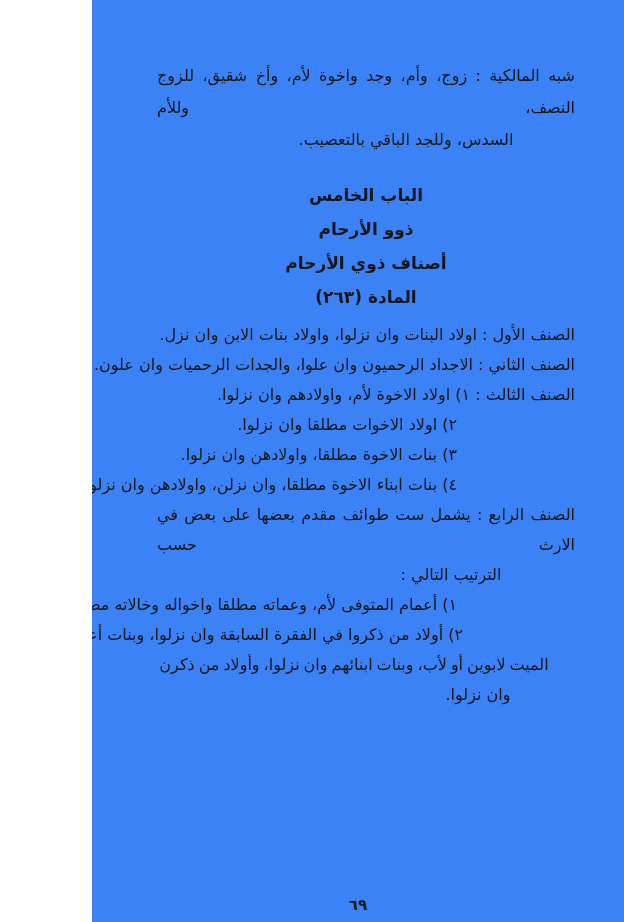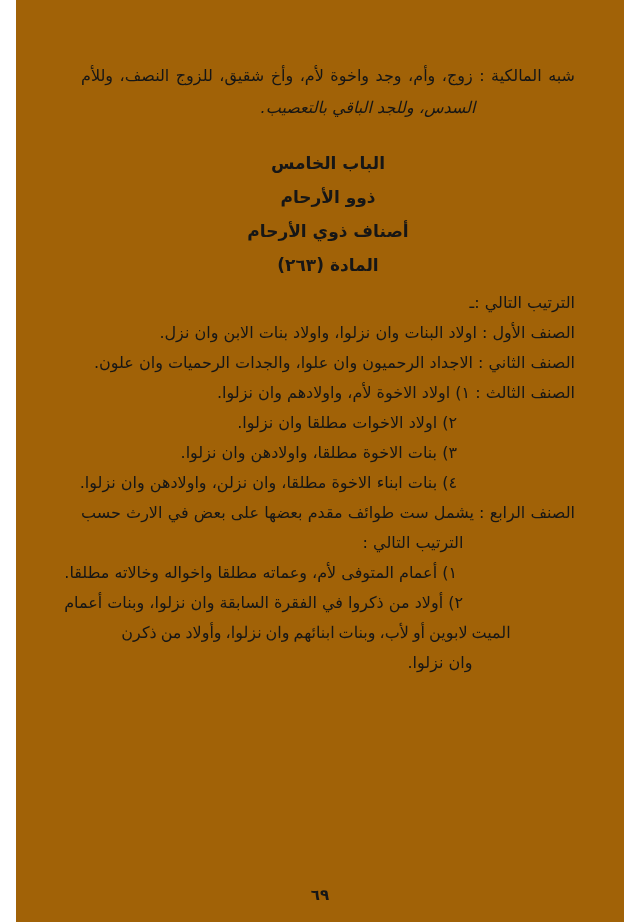--- a/index.html
+++ b/index.html
@@ -2,25 +2,25 @@
 <html lang="ar" dir="rtl"><head>
 <meta charset="utf-8">
 <style>
   html, body {
     margin: 0;
     padding: 0;
     background: #ffffff;
   }
   .page {
     position: relative;
-    width: 608px;
+    width: 532px;
     height: 922px;
     box-sizing: border-box;
     padding: 60px 49px 0 65px;
-    background: #a16207;
+    background: #3b82f6;
     color: #161616;
     direction: rtl;
     font-family: "DejaVu Sans", sans-serif;
     overflow: hidden;
   }
   .line {
     font-size: 16px;
     line-height: 32px;
     text-align: right;
     white-space: nowrap;
@@ -35,40 +35,40 @@
     text-align-last: justify;
   }
   .c {
     text-align: center;
   }
   
   .ind  { padding-right: 118px; }
   .ind2 { padding-right: 112px; }
   .ind-sm { padding-right: 20px; }
   
-  .shift1 { position: relative; left: 40px; font-style: italic; }
+  .shift1 { position: relative; left: 40px; }
   .shift2 { position: relative; left: 85px; }
   .shift3 { position: relative; left: 112px; }
   .shift4 { position: relative; left: -12px; font-family: Liberation Serif, serif; }
 
   .headings {
     margin-top: 22px;
   }
   .h {
     font-size: 17px;
     font-weight: bold;
     line-height: 34px;
     text-align: center;
   }
   .article-title {
     margin-bottom: 6px;
   }
   .page-number {
     position: absolute;
-    bottom: 18px;
+    bottom: 8px;
     left: 0;
     right: 0;
     text-align: center;
     font-size: 15px;
     font-weight: bold;
     letter-spacing: 3px;
   }
 </style>
 </head>
 <body>
@@ -79,21 +79,20 @@
   <div class="line c shift1">السدس، وللجد الباقي بالتعصيب.</div>
 
   <div class="headings">
     <div class="h">الباب الخامس</div>
     <div class="h">ذوو الأرحام</div>
     <div class="h">أصناف ذوي الأرحام</div>
     <div class="h article-title">المادة (٢٦٣)</div>
   </div>
 
   <div class="body">
-    <div class="line">الترتيب التالي :ـ</div>
     <div class="line">الصنف الأول : اولاد البنات وان نزلوا، واولاد بنات الابن وان نزل.</div>
     <div class="line">الصنف الثاني : الاجداد الرحميون وان علوا، والجدات الرحميات وان علون.</div>
     <div class="line">الصنف الثالث : ١) اولاد الاخوة لأم، واولادهم وان نزلوا.</div>
     <div class="line ind">٢) اولاد الاخوات مطلقا وان نزلوا.</div>
     <div class="line ind">٣) بنات الاخوة مطلقا، واولادهن وان نزلوا.</div>
     <div class="line ind">٤) بنات ابناء الاخوة مطلقا، وان نزلن، واولادهن وان نزلوا.</div>
     <div class="line j">الصنف الرابع : يشمل ست طوائف مقدم بعضها على بعض في الارث حسب</div>
     <div class="line c shift2">الترتيب التالي :</div>
     <div class="line ind">١) أعمام المتوفى لأم، وعماته مطلقا واخواله وخالاته مطلقا.</div>
     <div class="line ind2">٢) أولاد من ذكروا في الفقرة السابقة وان نزلوا، وبنات أعمام</div>

